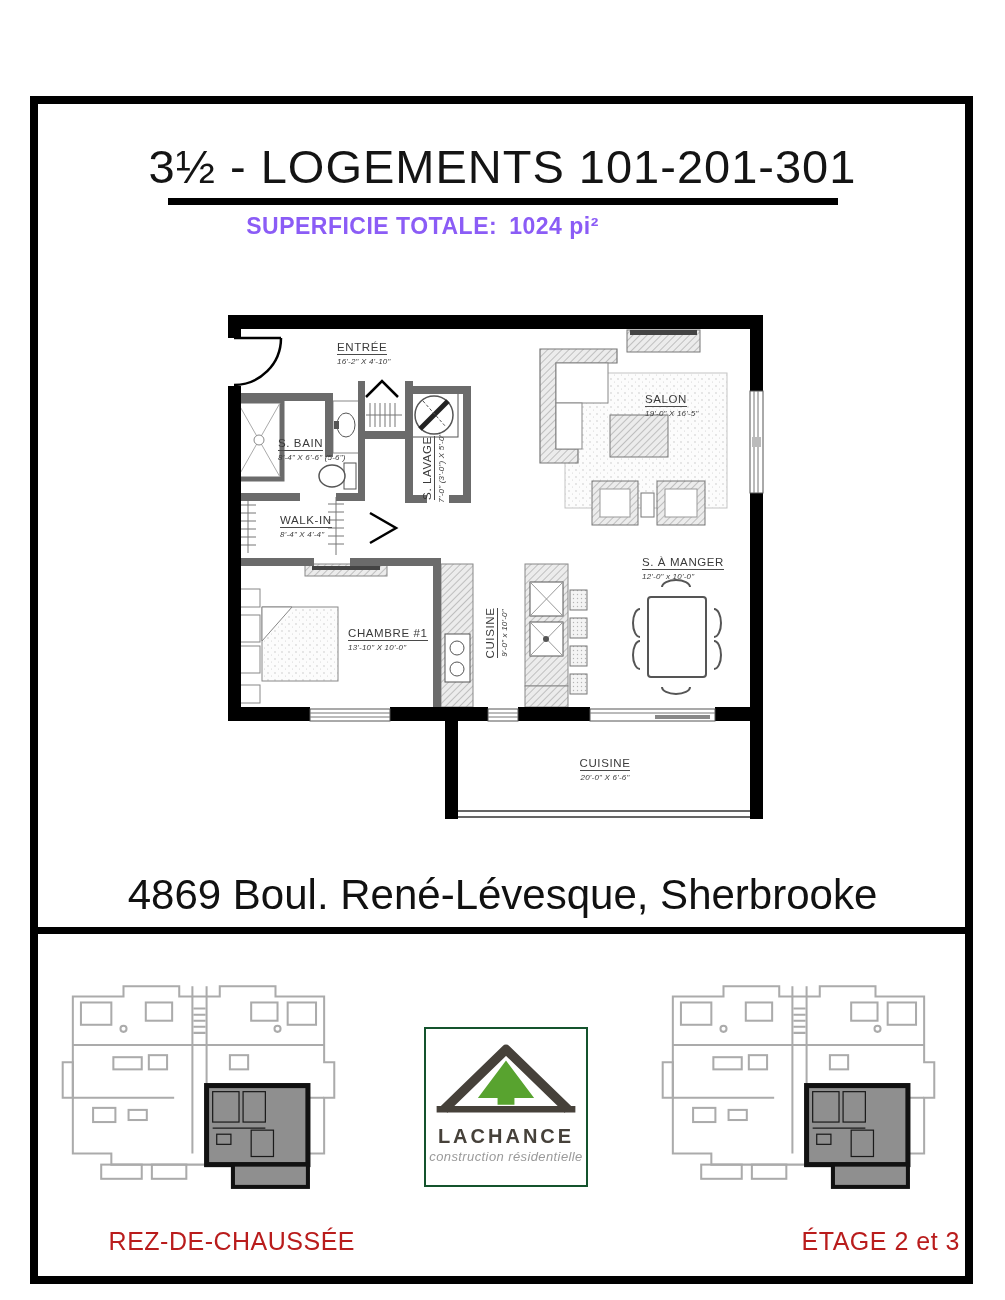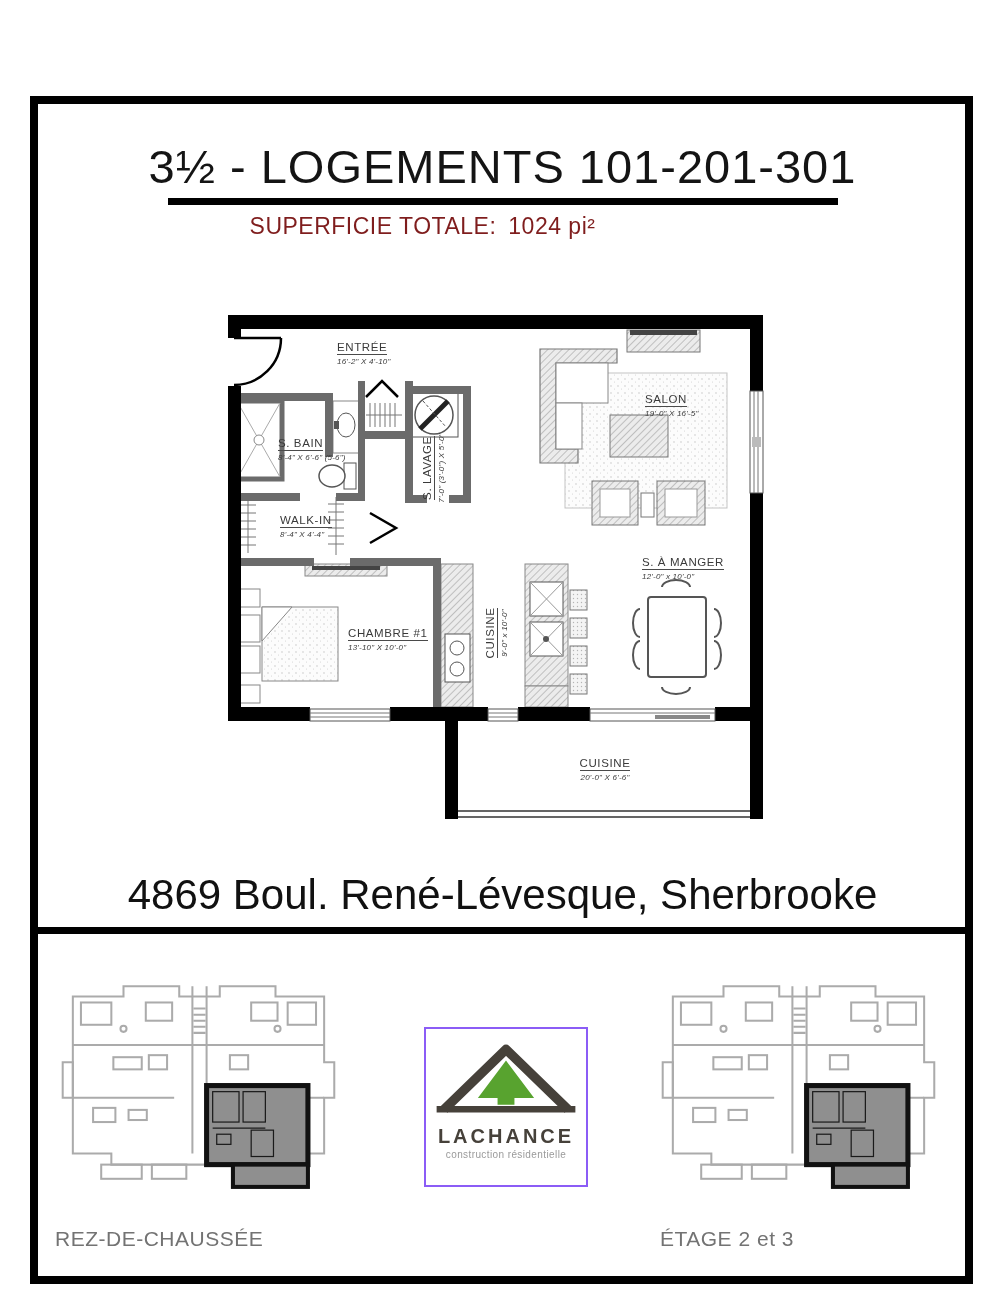--- a/index.html
+++ b/index.html
@@ -4,39 +4,39 @@
 <style>
   html,body{margin:0;padding:0;background:#fff;}
   .page{position:relative;width:1005px;height:1300px;background:#fff;overflow:hidden;
         font-family:"Liberation Sans",sans-serif;color:#1a1a1a;margin-top:41px;}
   .abs{position:absolute;}
   .frame{left:30px;top:55px;width:927px;height:1172px;border:8px solid #000;}
   .main-title{left:0;top:98px;width:1005px;text-align:center;font-size:47px;
               letter-spacing:1px;color:#141414;white-space:nowrap;}
   .title-rule{left:168px;top:157px;width:670px;height:7px;background:#000;}
   .subtitle{left:0;top:172px;width:845px;text-align:center;font-size:23px;
-            letter-spacing:.5px;color:#7f1d1d;}
+            letter-spacing:.5px;color:#8b5cf6;font-weight:bold;}
   .subtitle .val{margin-left:12px;}
   .address{left:0;top:830px;width:1005px;text-align:center;font-size:42px;color:#111;
            white-space:nowrap;}
   .address-rule{left:35px;top:886px;width:930px;height:7px;background:#000;}
-  .footer-label{top:1186px;width:300px;text-align:left;font-size:21px;color:#737373;
+  .footer-label{top:1186px;width:300px;text-align:right;font-size:25px;color:#b91c1c;
                 letter-spacing:.5px;}
   .room-label{display:flex;flex-direction:column;gap:2px;align-items:flex-start;}
   .room-label.center{align-items:center;}
   .room-name{font-size:11.5px;letter-spacing:.6px;color:#3a3a3a;
              border-bottom:1.2px solid #4a4a4a;padding-bottom:1px;white-space:nowrap;}
   .room-dims{font-size:8px;font-style:italic;color:#3a3a3a;letter-spacing:.2px;
              white-space:nowrap;}
   .vertical{transform:rotate(-90deg);}
-  .logo-box{left:424px;top:986px;width:160px;height:156px;border:2px solid #8b5cf6;
+  .logo-box{left:424px;top:986px;width:160px;height:156px;border:2px solid #14532d;
             background:#fff;display:flex;flex-direction:column;align-items:center;}
   .logo-name{font-size:20px;font-weight:bold;letter-spacing:3px;color:#46413a;
              margin-top:-2px;}
-  .logo-tagline{font-size:10px;color:#9a9a9a;letter-spacing:.4px;margin-top:1px;}
+  .logo-tagline{font-size:13px;color:#9a9a9a;letter-spacing:.4px;margin-top:1px;font-style:italic;}
 </style>
 </head>
 <body>
 
 <div class="page">
 
   <div class="abs frame"></div>
 
   <div class="abs main-title">3½ - LOGEMENTS 101-201-301</div>
   <div class="abs title-rule"></div>

